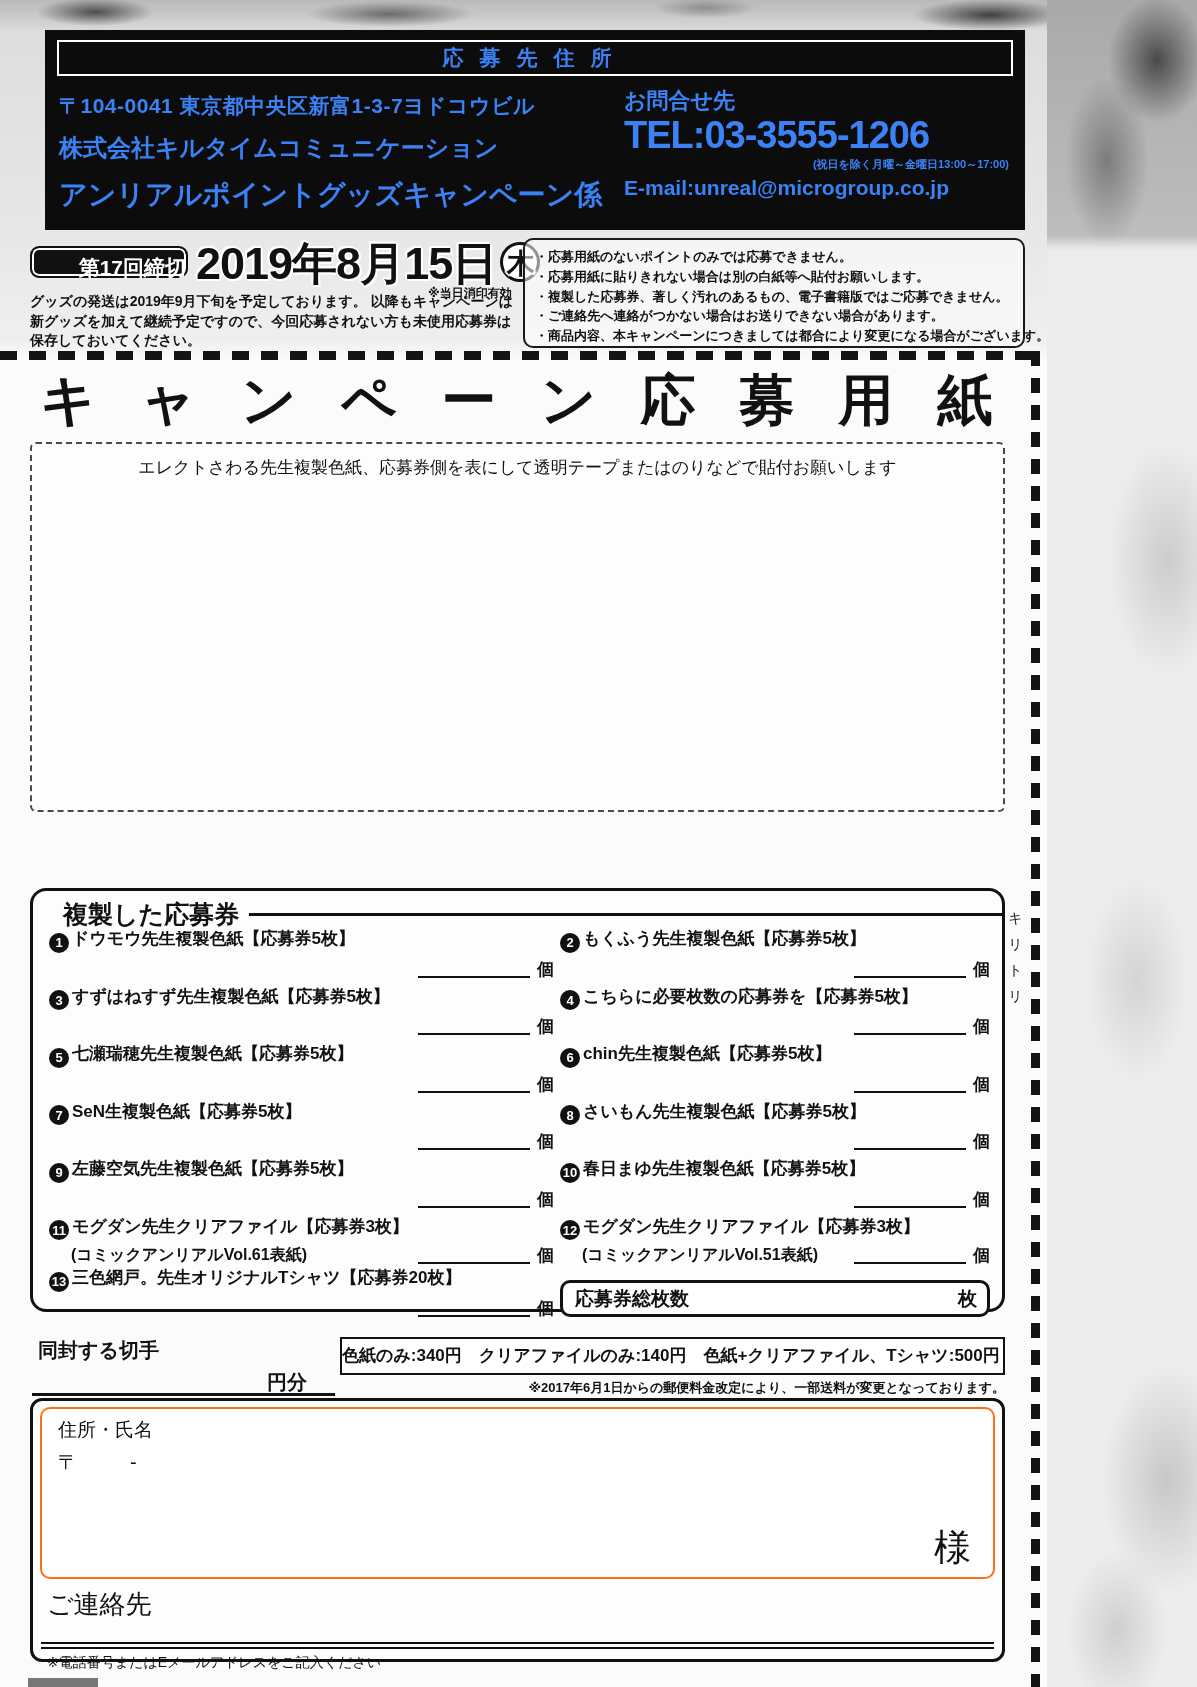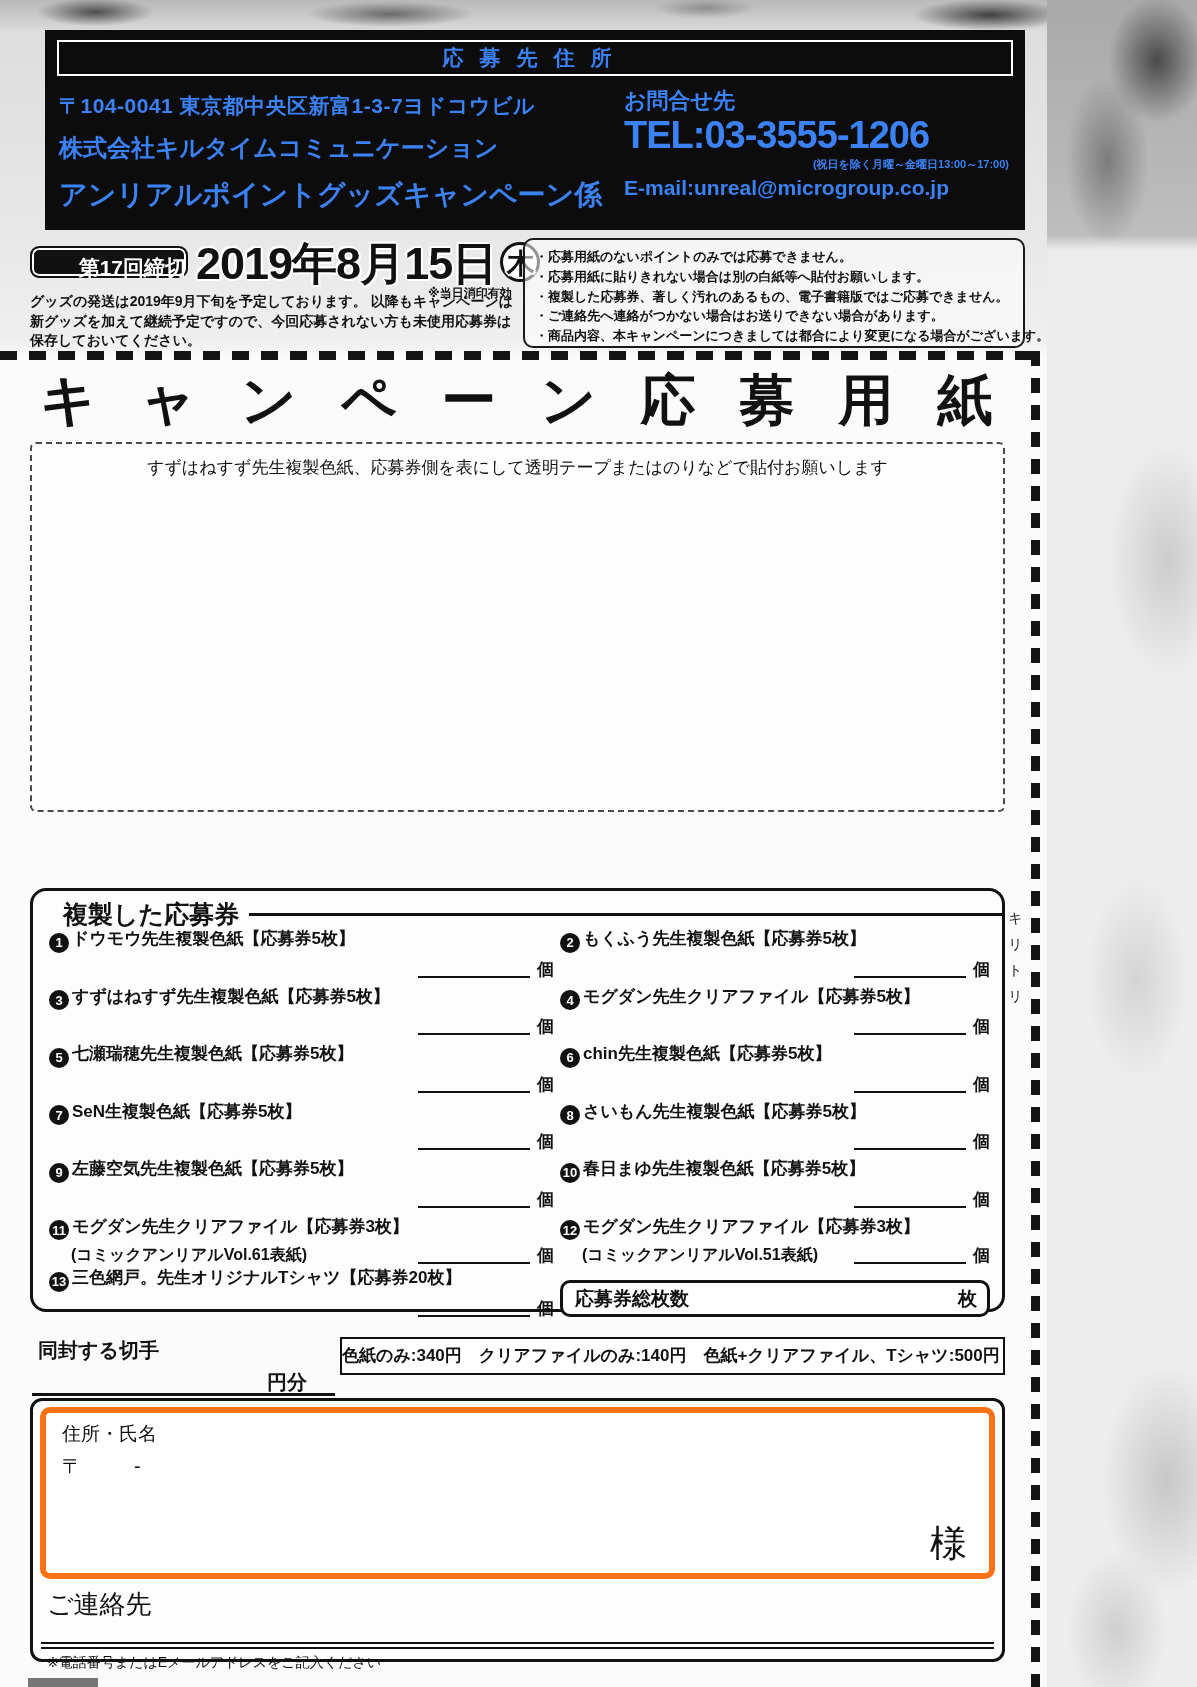--- a/index.html
+++ b/index.html
@@ -95,21 +95,21 @@
   
   #stamps-label { left:38px; top:1337px; font-size:20px; font-weight:bold; }
   #stamps-line { left:32px; top:1356px; width:303px; height:40px; border-bottom:3px solid #111;
     text-align:right; padding-right:28px; font-size:20px; font-weight:bold; line-height:52px; }
   #price-box { left:340px; top:1337px; width:665px; height:38px; border:2.5px solid #111; background:#fff;
     line-height:33px; font-size:17px; font-weight:bold; white-space:nowrap; }
   #price-note { left:445px; top:1379px; width:560px; text-align:right; font-size:13px; font-weight:bold; }
 
   
   #bottom-box { left:30px; top:1398px; width:975px; height:264px; border:3px solid #111; border-radius:12px; background:#fdfdfd; }
-  #addr-form { position:absolute; left:7px; right:7px; top:6px; height:172px; border:6px solid #f97316; border-radius:10px; background:#fff; }
+  #addr-form { position:absolute; left:7px; right:7px; top:6px; height:172px; border:2px solid #f97316; border-radius:10px; background:#fff; }
   #addr-form .af-label { position:absolute; left:16px; top:8px; font-size:19px; }
   #addr-form .af-postal { position:absolute; left:16px; top:40px; font-size:20px; }
   #addr-form .af-sep { margin-left:52px; }
   #addr-form .af-honor { position:absolute; right:22px; bottom:4px; font-size:37px; font-weight:500; }
   #contact-label { position:absolute; left:14px; top:186px; font-size:26px; font-weight:500; }
   #contact-note { position:absolute; left:14px; top:222px; font-size:14px; font-weight:normal;margin-top:31px; }
   #contact-line { position:absolute; left:8px; right:8px; bottom:10px; height:7px;
     border-top:2.5px solid #111; border-bottom:2px solid #111; }
 </style>
 </head>
@@ -155,21 +155,21 @@
     <div class="n">・商品内容、本キャンペーンにつきましては都合により変更になる場合がございます。</div>
   </div>
 
   <div class="abs" id="hcut"></div>
   <div class="abs" id="vcut"></div>
   <div class="abs" id="kiritori">キリトリ</div>
 
   <div class="abs" id="form-title">キャンペーン応募用紙</div>
 
   <div class="abs" id="paste-area">
-    <div class="hint">すずはねすず先生複製色紙、応募券側を表にして透明テープまたはのりなどで貼付お願いします</div>
+    <div class="hint">エレクトさわる先生複製色紙、応募券側を表にして透明テープまたはのりなどで貼付お願いします</div>
   </div>
 
   <div class="abs" id="wishlist">
     <div id="wl-title">複製した応募券</div>
     <div id="wl-line"></div>
     <div id="wl-grid">
 
       <div class="wl-cell">
         <div class="wl-label"><span class="num">1</span><span>ドウモウ先生複製色紙【応募券5枚】</span></div>
         <div class="qty">
@@ -186,21 +186,21 @@
       </div>
 
       <div class="wl-cell">
         <div class="wl-label"><span class="num">3</span><span>すずはねすず先生複製色紙【応募券5枚】</span></div>
         <div class="qty">
             <span class="fill-line"></span>
             <span class="unit">個</span>
           </div>
       </div>
       <div class="wl-cell">
-        <div class="wl-label"><span class="num">4</span><span>モグダン先生クリアファイル【応募券5枚】</span></div>
+        <div class="wl-label"><span class="num">4</span><span>こちらに必要枚数の応募券を【応募券5枚】</span></div>
         <div class="qty">
             <span class="fill-line"></span>
             <span class="unit">個</span>
           </div>
       </div>
 
       <div class="wl-cell">
         <div class="wl-label"><span class="num">5</span><span>七瀬瑞穂先生複製色紙【応募券5枚】</span></div>
         <div class="qty">
             <span class="fill-line"></span>
@@ -280,20 +280,21 @@
           <span class="tu">枚</span>
         </div>
       </div>
 
     </div>
   </div>
 
   <div class="abs" id="stamps-label">同封する切手</div>
   <div class="abs" id="stamps-line">円分</div>
   <div class="abs" id="price-box">色紙のみ:340円　クリアファイルのみ:140円　色紙+クリアファイル、Tシャツ:500円</div>
+  <div class="abs" id="price-note">※2017年6月1日からの郵便料金改定により、一部送料が変更となっております。</div>
 
   <div class="abs" id="bottom-box">
     <div id="addr-form">
       <div class="af-label">住所・氏名</div>
       <div class="af-postal">
         <span>〒</span><span class="af-sep">-</span>
       </div>
       <div class="af-honor">様</div>
     </div>
     <div id="contact-label">ご連絡先</div>

